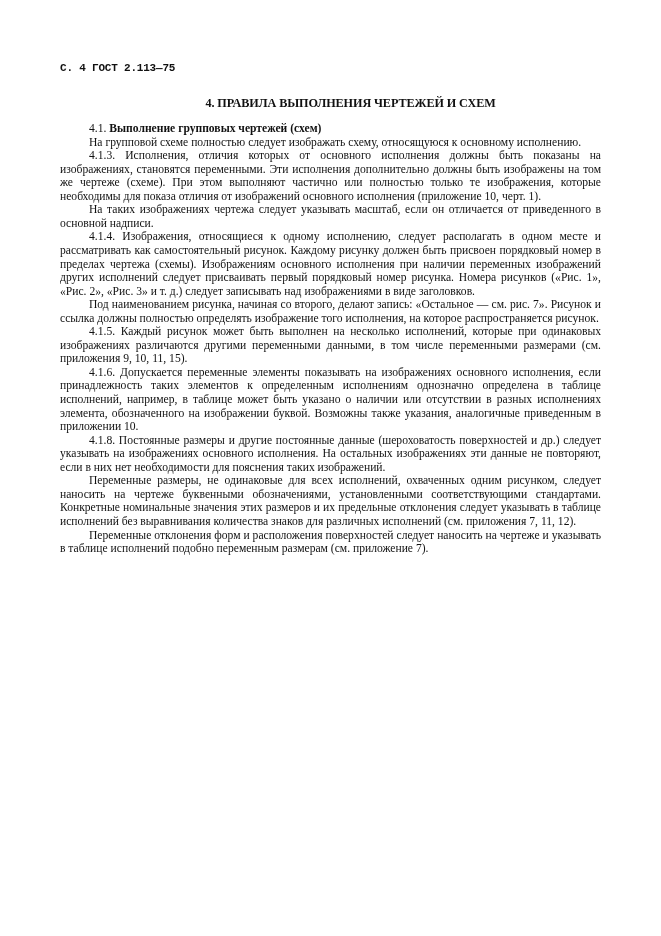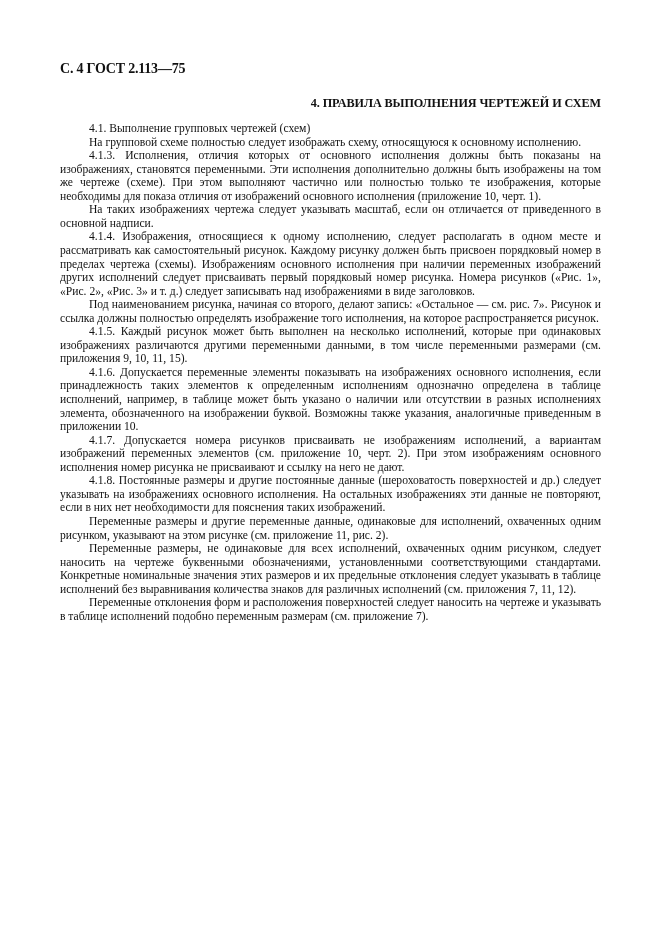--- a/index.html
+++ b/index.html
@@ -2,37 +2,35 @@
 <html><head>
 <meta charset="utf-8">
 <style>
   html, body { margin: 0; padding: 0; background: #ffffff; }
   body { width: 661px; height: 936px; position: relative; overflow: hidden; }
   .page {
     position: absolute; left: 60px; top: 62px; width: 541px;
     font-family: "Liberation Serif", serif; color: #111;
     font-size: 11.6px; line-height: 13.55px;
   }
-  .hdr { font-weight: bold; font-size: 14px; margin: 0 0 21px 0; letter-spacing: -0.2px; }
-  .title { font-weight: bold; font-size: 12.2px; text-align: right; margin: 0 0 12px 0; padding-left: 40px; letter-spacing: -0.1px; }
+  .hdr { font-weight: bold; font-size: 11px; margin: 0 0 21px 0; letter-spacing: -0.2px; font-family: Liberation Mono, monospace; }
+  .title { font-weight: bold; font-size: 12.2px; text-align: center; margin: 0 0 12px 0; padding-left: 40px; letter-spacing: -0.1px; }
   p { margin: 0; text-align: justify; text-indent: 29px; }
-  .b { font-weight: normal; }
+  .b { font-weight: bold; }
 </style>
 </head>
 <body>
 
 <div class="page">
   <div class="hdr">С. 4 ГОСТ 2.113—75</div>
   <div class="title">4. ПРАВИЛА ВЫПОЛНЕНИЯ ЧЕРТЕЖЕЙ И СХЕМ</div>
   <p><span>4.1.</span> <span class="b">Выполнение групповых чертежей (схем)</span></p>
   <p>На групповой схеме полностью следует изображать схему, относящуюся к основному исполнению.</p>
   <p>4.1.3. Исполнения, отличия которых от основного исполнения должны быть показаны на изображениях, становятся переменными. Эти исполнения дополнительно должны быть изображены на том же чертеже (схеме). При этом выполняют частично или полностью только те изображения, которые необходимы для показа отличия от изображений основного исполнения (приложение 10, черт. 1).</p>
   <p>На таких изображениях чертежа следует указывать масштаб, если он отличается от приведенного в основной надписи.</p>
   <p>4.1.4. Изображения, относящиеся к одному исполнению, следует располагать в одном месте и рассматривать как самостоятельный рисунок. Каждому рисунку должен быть присвоен порядковый номер в пределах чертежа (схемы). Изображениям основного исполнения при наличии переменных изображений других исполнений следует присваивать первый порядковый номер рисунка. Номера рисунков («Рис. 1», «Рис. 2», «Рис. 3» и т. д.) следует записывать над изображениями в виде заголовков.</p>
   <p>Под наименованием рисунка, начиная со второго, делают запись: «Остальное — см. рис. 7». Рисунок и ссылка должны полностью определять изображение того исполнения, на которое распространяется рисунок.</p>
   <p>4.1.5. Каждый рисунок может быть выполнен на несколько исполнений, которые при одинаковых изображениях различаются другими переменными данными, в том числе переменными размерами (см. приложения 9, 10, 11, 15).</p>
   <p>4.1.6. Допускается переменные элементы показывать на изображениях основного исполнения, если принадлежность таких элементов к определенным исполнениям однозначно определена в таблице исполнений, например, в таблице может быть указано о наличии или отсутствии в разных исполнениях элемента, обозначенного на изображении буквой. Возможны также указания, аналогичные приведенным в приложении 10.</p>
-  <p>4.1.7. Допускается номера рисунков присваивать не изображениям исполнений, а вариантам изображений переменных элементов (см. приложение 10, черт. 2). При этом изображениям основного исполнения номер рисунка не присваивают и ссылку на него не дают.</p>
   <p>4.1.8. Постоянные размеры и другие постоянные данные (шероховатость поверхностей и др.) следует указывать на изображениях основного исполнения. На остальных изображениях эти данные не повторяют, если в них нет необходимости для пояснения таких изображений.</p>
-  <p>Переменные размеры и другие переменные данные, одинаковые для исполнений, охваченных одним рисунком, указывают на этом рисунке (см. приложение 11, рис. 2).</p>
   <p>Переменные размеры, не одинаковые для всех исполнений, охваченных одним рисунком, следует наносить на чертеже буквенными обозначениями, установленными соответствующими стандартами. Конкретные номинальные значения этих размеров и их предельные отклонения следует указывать в таблице исполнений без выравнивания количества знаков для различных исполнений (см. приложения 7, 11, 12).</p>
   <p>Переменные отклонения форм и расположения поверхностей следует наносить на чертеже и указывать в таблице исполнений подобно переменным размерам (см. приложение 7).</p>
 </div>
 
 </body></html>

